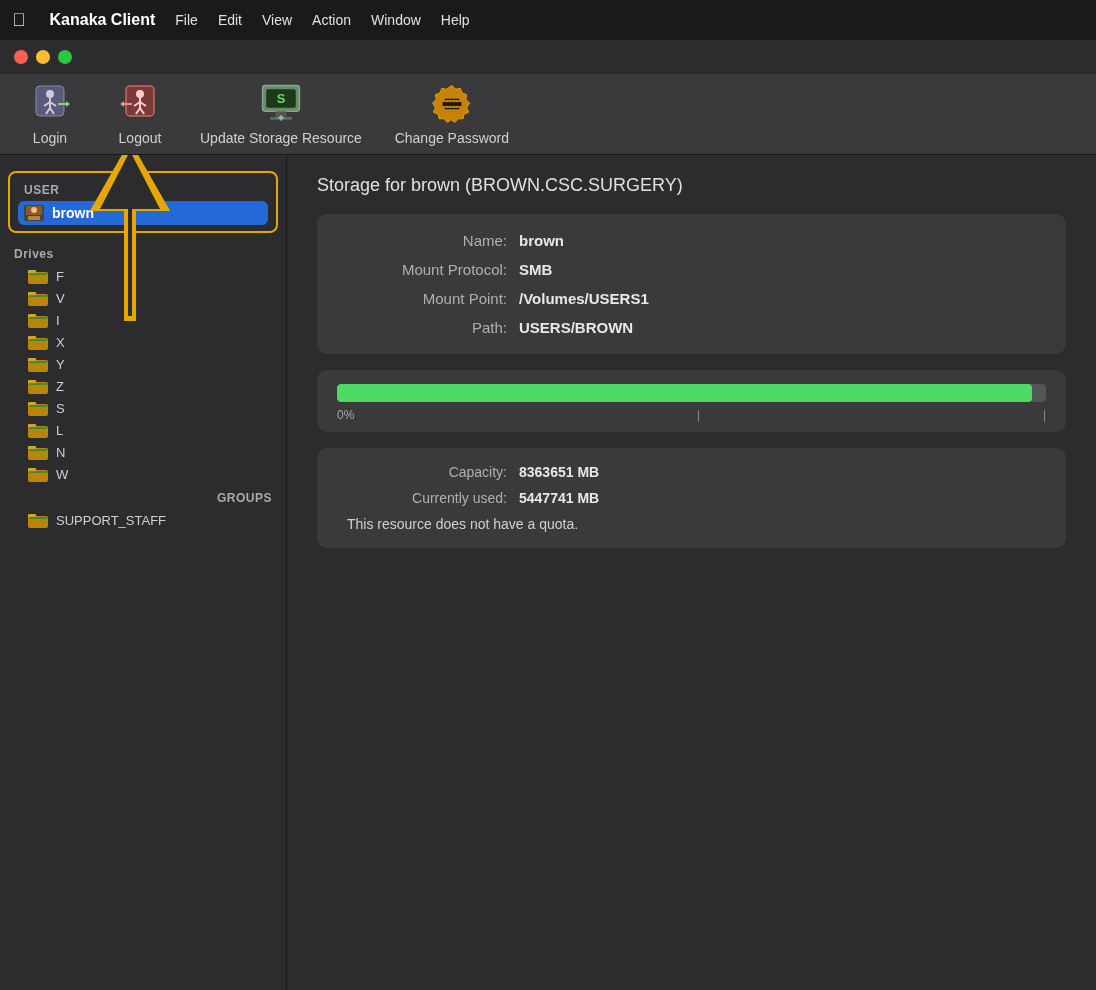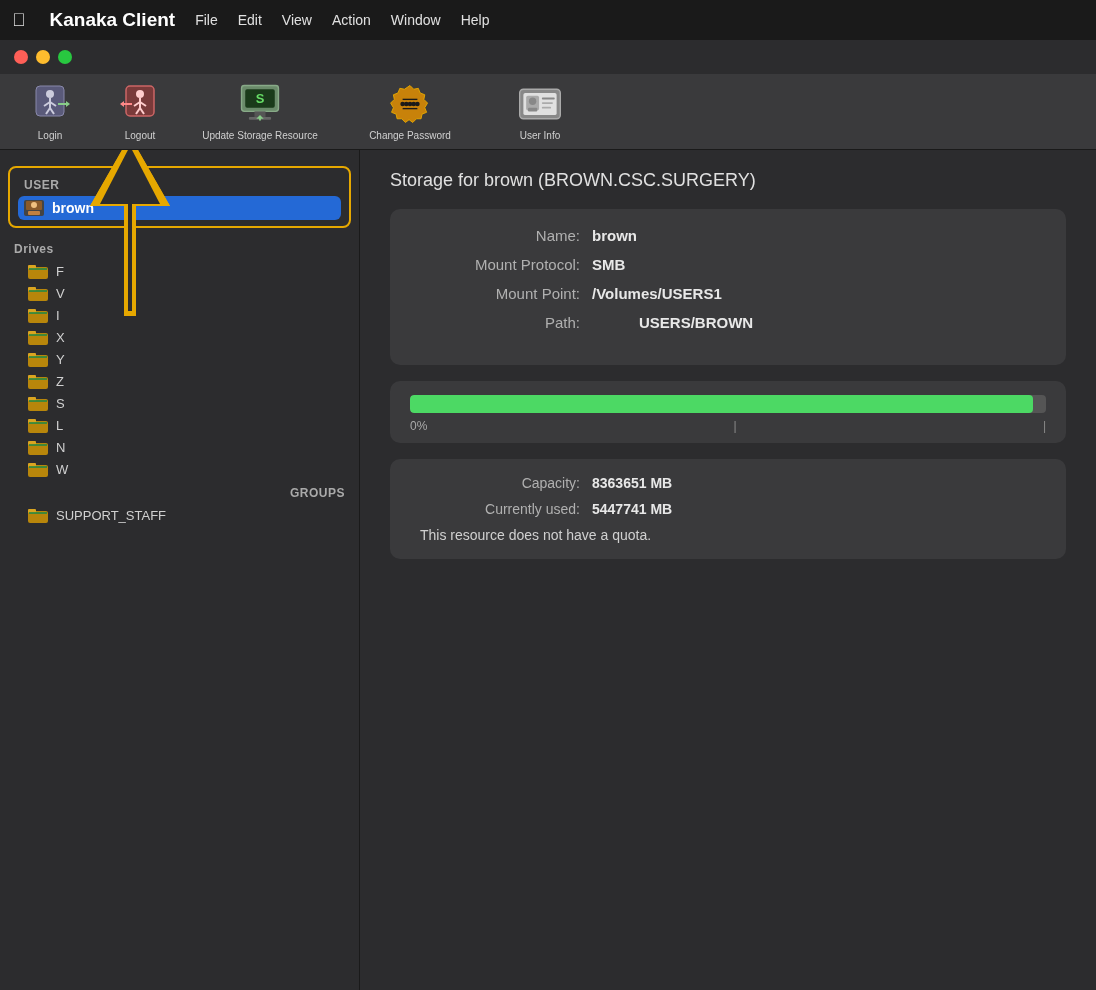--- a/index.html
+++ b/index.html
@@ -21,21 +21,21 @@
       gap: 20px;
     }
     .apple-logo {
       font-size: 18px;
       color: #e0e0e0;
       margin-right: 4px;
     }
     .menu-bar-app {
       font-weight: 700;
       color: #ffffff;
-      font-size: 19px;
+      font-size: 16px;
     }
     .menu-bar-item {
       color: #e0e0e0;
       font-size: 14px;
       cursor: pointer;
     }
 
     
     .window {
       display: flex;
@@ -82,34 +82,34 @@
     }
     .toolbar-icon {
       width: 48px;
       height: 44px;
       display: flex;
       align-items: center;
       justify-content: center;
     }
     .toolbar-label {
       color: #d0d0d0;
-      font-size: 10px;
+      font-size: 14px;
       text-align: right;
     }
 
     
     .main-content {
       display: flex;
       flex: 1;
       overflow: hidden;
     }
 
     
     .sidebar {
-      width: 360px;
+      width: 287px;
       background: #2c2c2e;
       border-right: 1px solid #1a1a1a;
       padding: 10px 0;
       overflow-y: auto;
       flex-shrink: 0;
     }
     .sidebar-section-label {
       color: #aaaaaa;
       font-size: 12px;
       font-weight: 600;
@@ -180,22 +180,21 @@
       border-radius: 10px;
       padding: 18px 30px;
       margin-bottom: 16px;
     }
     .detail-row {
       display: flex;
       align-items: center;
       margin-bottom: 12px;
     }
     .detail-row:last-child {
-      margin-bottom: 16px;
-      gap: 47px;
+      margin-bottom: 0;
     }
     .detail-key {
       color: #b0b0b0;
       font-size: 15px;
       text-align: right;
       width: 160px;
       flex-shrink: 0;
     }
     .detail-value {
       color: #e8e8e8;
@@ -353,38 +352,20 @@
           <circle cx="30" cy="22" r="2.5" fill="#1a1a1a"></circle>
           <circle cx="34" cy="22" r="2.5" fill="#1a1a1a"></circle>
 
           <line x1="18" y1="17" x2="34" y2="17" stroke="#1a1a1a" stroke-width="1.5"></line>
           <line x1="18" y1="27" x2="34" y2="27" stroke="#1a1a1a" stroke-width="1.5"></line>
         </svg>
       </div>
       <span class="toolbar-label">Change Password</span>
     </div>
 
-    <div class="toolbar-item" style="min-width:80px;">
-      <div class="toolbar-icon">
-        <svg width="52" height="44" viewBox="0 0 52 44">
-
-          <rect x="4" y="6" width="44" height="32" rx="4" fill="#888" stroke="#aaa" stroke-width="1.5"></rect>
-          <rect x="8" y="10" width="36" height="24" rx="2" fill="#e0e0e0"></rect>
-
-          <rect x="11" y="13" width="14" height="16" rx="2" fill="#aaa"></rect>
-          <circle cx="18" cy="19" r="4" fill="#888"></circle>
-          <rect x="13" y="26" width="10" height="4" rx="1" fill="#888"></rect>
-
-          <rect x="28" y="15" width="14" height="2" rx="1" fill="#888"></rect>
-          <rect x="28" y="20" width="12" height="2" rx="1" fill="#aaa"></rect>
-          <rect x="28" y="25" width="10" height="2" rx="1" fill="#aaa"></rect>
-        </svg>
-      </div>
-      <span class="toolbar-label">User Info</span>
-    </div>
   </div>
 
   <div class="main-content" style="position:relative;">
 
     <div class="sidebar">
 
       <div class="user-section-box">
         <div class="sidebar-section-label">USER</div>
         <div class="sidebar-item selected">
 

